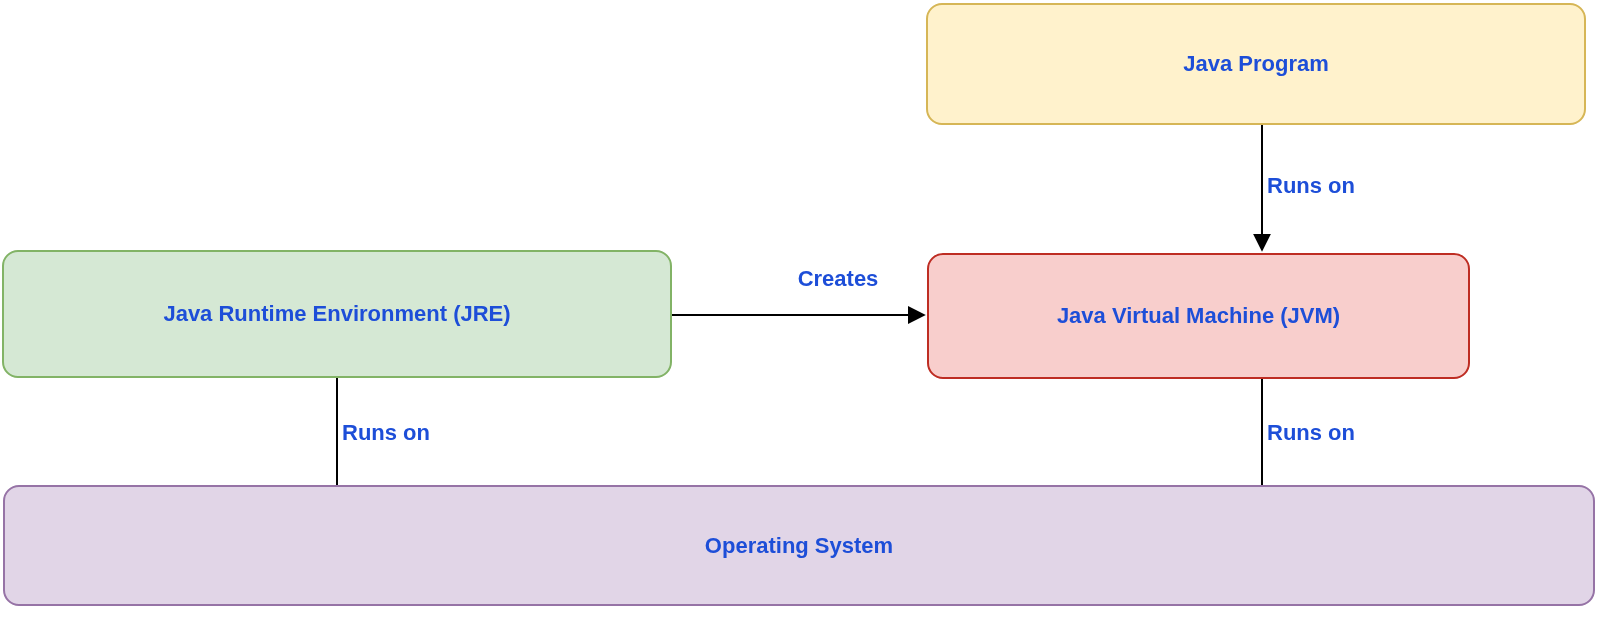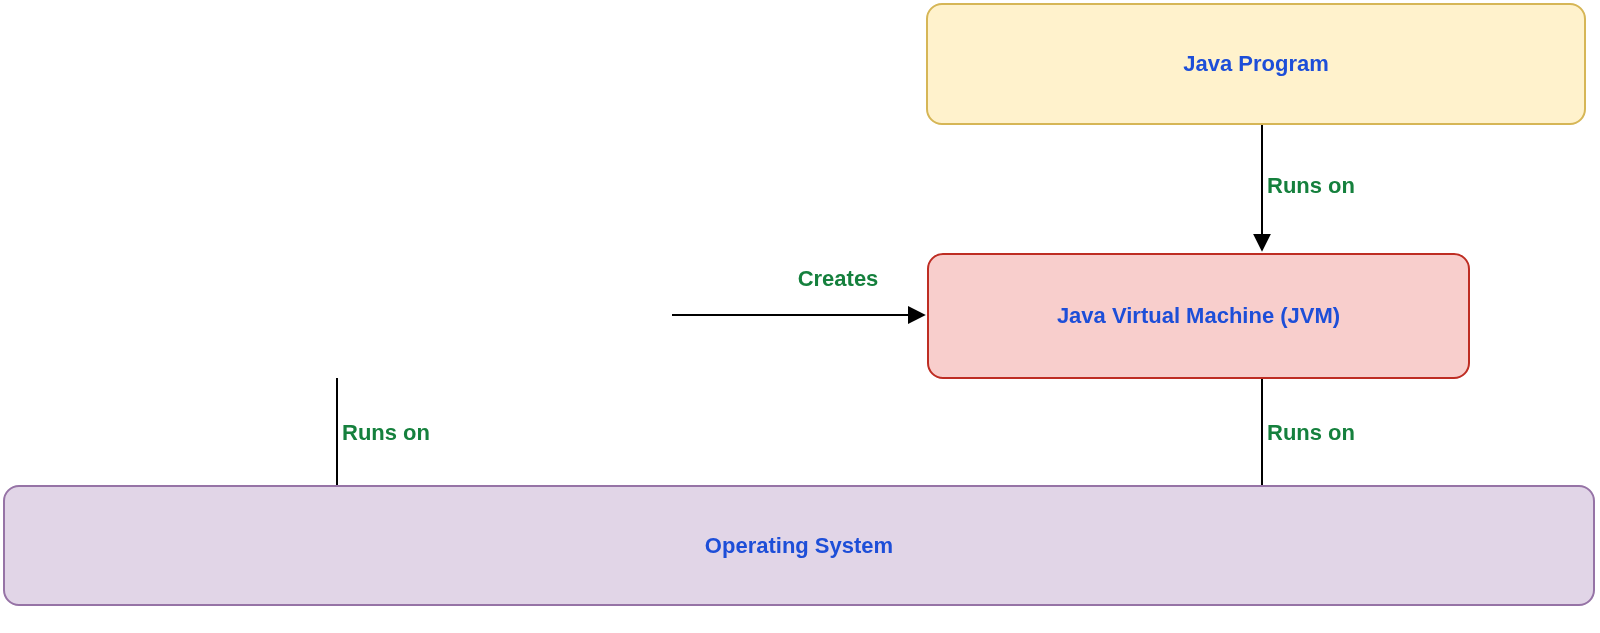--- a/index.html
+++ b/index.html
@@ -50,21 +50,21 @@
   }
   .node-os {
     left: 3px; top: 485px; width: 1592px; height: 121px;
     background: #E1D5E7; border-color: #9673A6;
   }
   .edge-label {
     position: absolute;
     font-weight: 700;
     font-size: 22px;
     line-height: 26px;
-    color: #15803d;
+    color: #1d4ed8;
     white-space: nowrap;
   }
   .label-program-jvm { left: 1267px; top: 173px; }
   .label-creates    { left: 672px;  top: 266px; width: 252px; text-align: center; margin-left: 40px; }
   .label-jre-os     { left: 342px;  top: 420px; }
   .label-jvm-os     { left: 1267px; top: 420px; }
 </style>
 </head>
 <body>
 
@@ -79,20 +79,23 @@
     <line x1="1262" y1="125" x2="1262" y2="250" stroke="#000000" stroke-width="2" marker-end="url(#arrowhead)"></line>
     <line x1="672" y1="315" x2="924" y2="315" stroke="#000000" stroke-width="2" marker-end="url(#arrowhead)"></line>
     <line x1="337" y1="378" x2="337" y2="502" stroke="#000000" stroke-width="2" marker-end="url(#arrowhead)"></line>
     <line x1="1262" y1="379" x2="1262" y2="502" stroke="#000000" stroke-width="2" marker-end="url(#arrowhead)"></line>
   </svg>
 
   <div class="node node-java-program">
     <span>Java Program</span>
   </div>
 
+  <div class="node node-jre">
+    <span>Java Runtime Environment (JRE)</span>
+  </div>
 
   <div class="node node-jvm">
     <span>Java Virtual Machine (JVM)</span>
   </div>
 
   <div class="node node-os">
     <span>Operating System</span>
   </div>
 
   <div class="edge-label label-program-jvm">Runs on</div>

